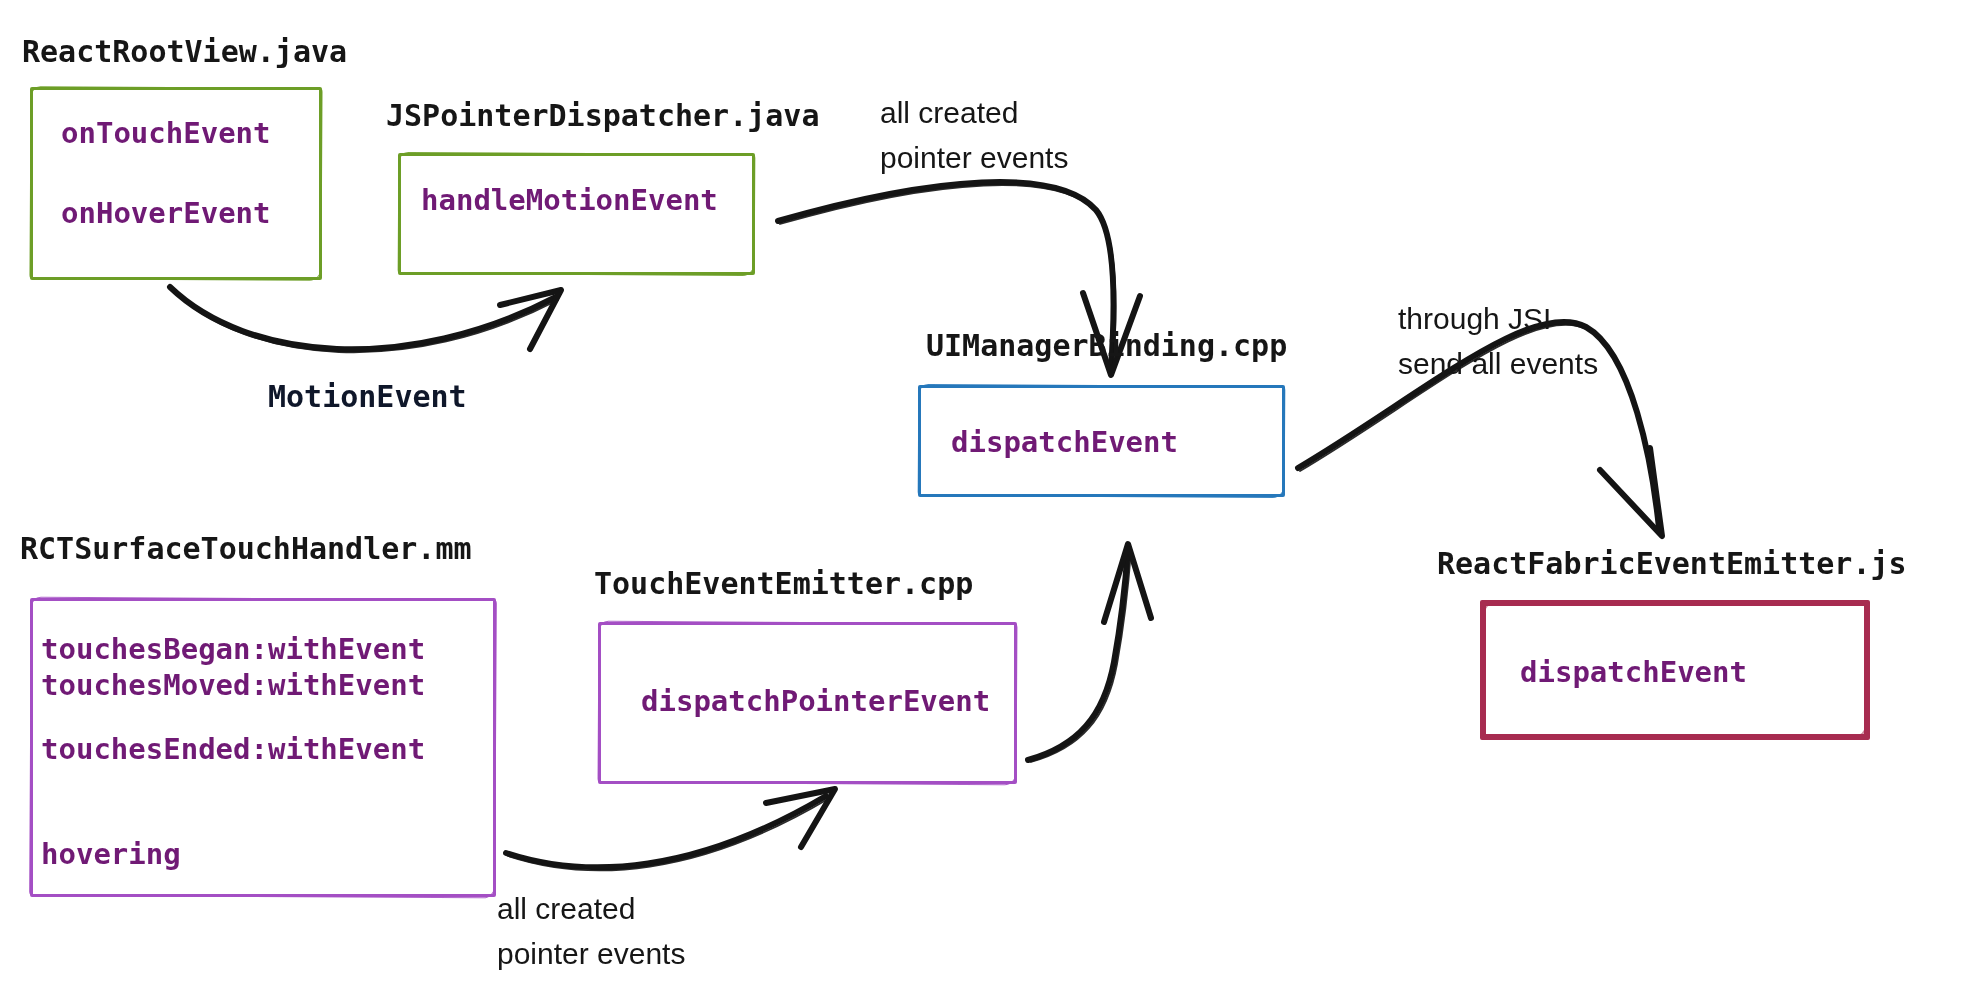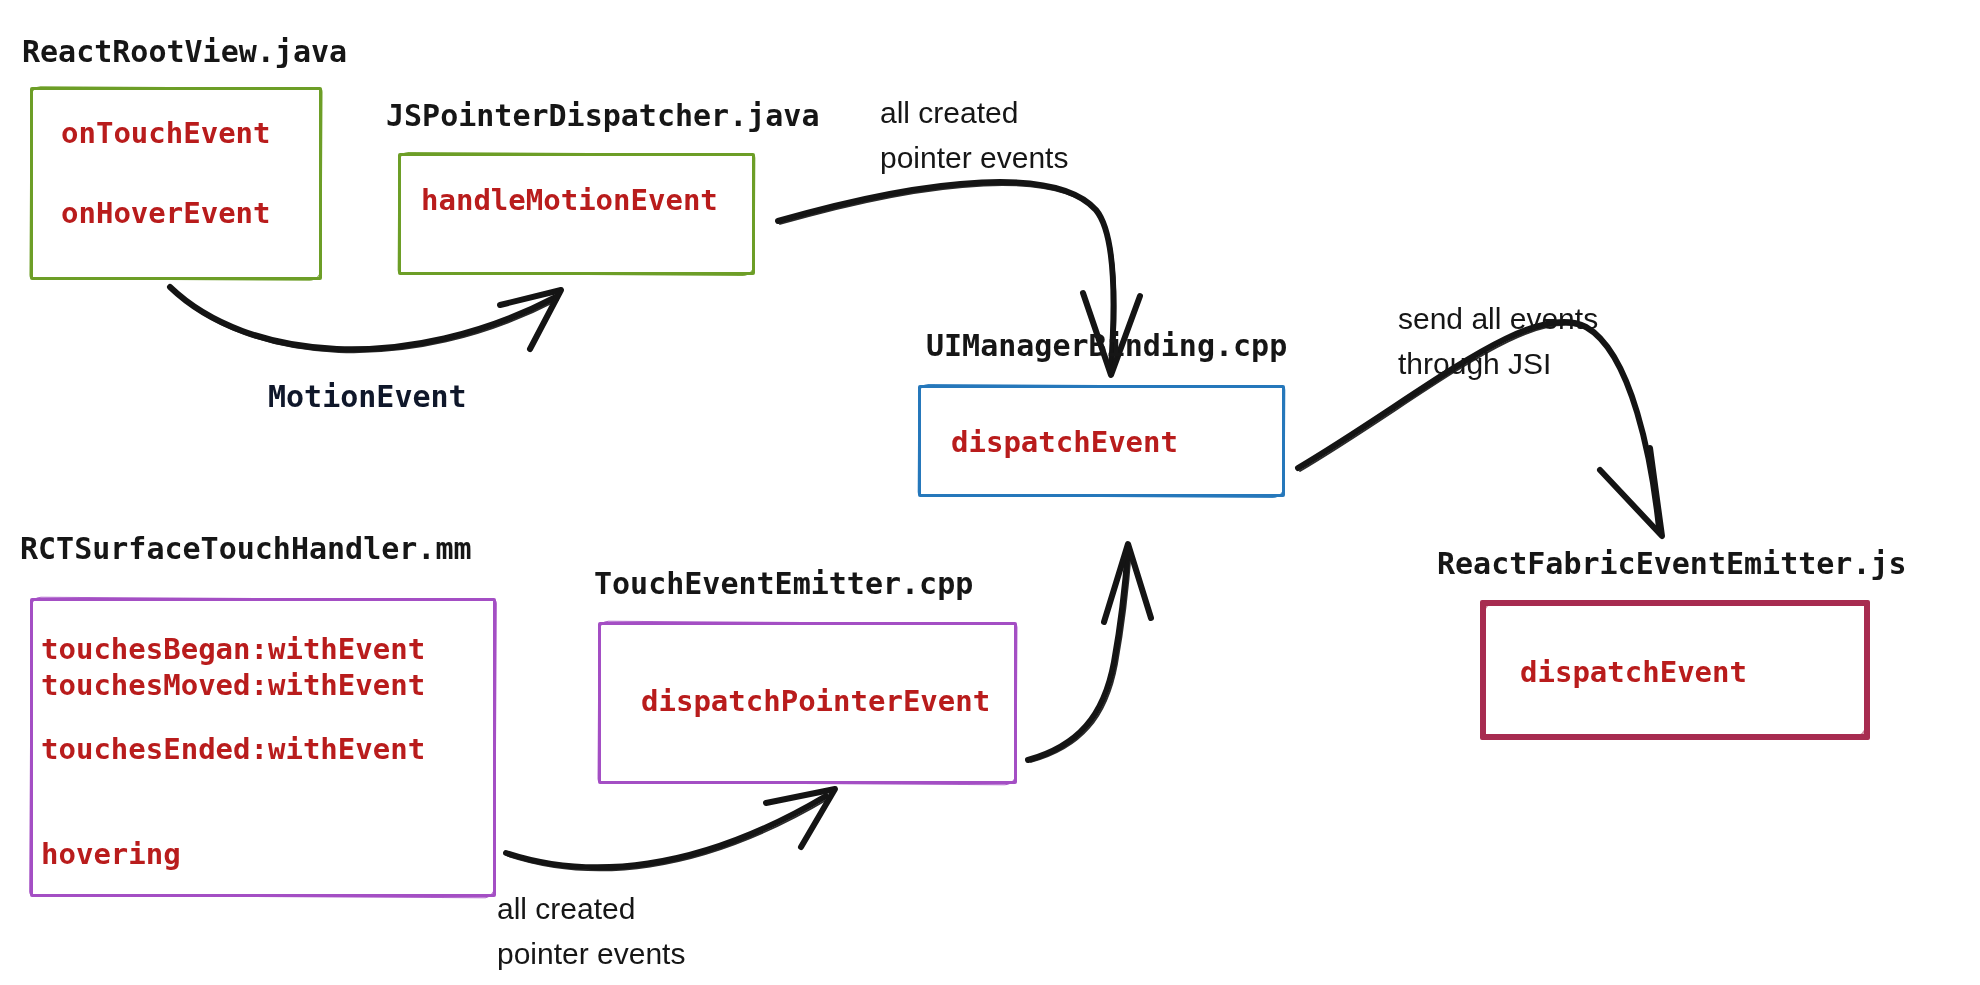--- a/index.html
+++ b/index.html
@@ -21,21 +21,21 @@
   .node-box::before{
     content:""; position:absolute; inset:-3px; pointer-events:none;
     border:1.7px solid var(--c); border-radius:10px 4px 12px 4px;
     transform:rotate(.35deg); opacity:.9;
   }
   .c-green{--c:var(--green);} .c-blue{--c:var(--blue);}
   .c-purple{--c:var(--purple);}
   .c-crimson{--c:var(--crimson); border-width:6px;}
   .c-crimson::before{border-width:2px; opacity:.55; transform:rotate(.25deg);}
   .method{
-    font:700 29px/36px "DejaVu Sans Mono",monospace; color:#b91c1c; white-space:nowrap;
+    font:700 29px/36px "DejaVu Sans Mono",monospace; color:#701a75; white-space:nowrap;
   }
   .annotation{
     position:absolute; font:400 30px/45px "Liberation Sans","DejaVu Sans",sans-serif;
     color:#161616; text-align:left; white-space:nowrap;
   }
   .mono-edge-label{
     position:absolute; font:700 30px/36px "DejaVu Sans Mono",monospace;
     color:#0f172a; white-space:nowrap;
   }
   
@@ -136,22 +136,22 @@
   </div>
 
   <div class="mono-edge-label" id="ann-motion-event">MotionEvent</div>
 
   <div class="annotation" id="ann-pointer-events-top">
     <div>all created</div>
     <div>pointer events</div>
   </div>
 
   <div class="annotation" id="ann-send-all-events">
+    <div>through JSI</div>
     <div>send all events</div>
-    <div>through JSI</div>
   </div>
 
   <div class="annotation" id="ann-pointer-events-bottom">
     <div>all created</div>
     <div>pointer events</div>
   </div>
 
 </div>
 
 </body></html>

